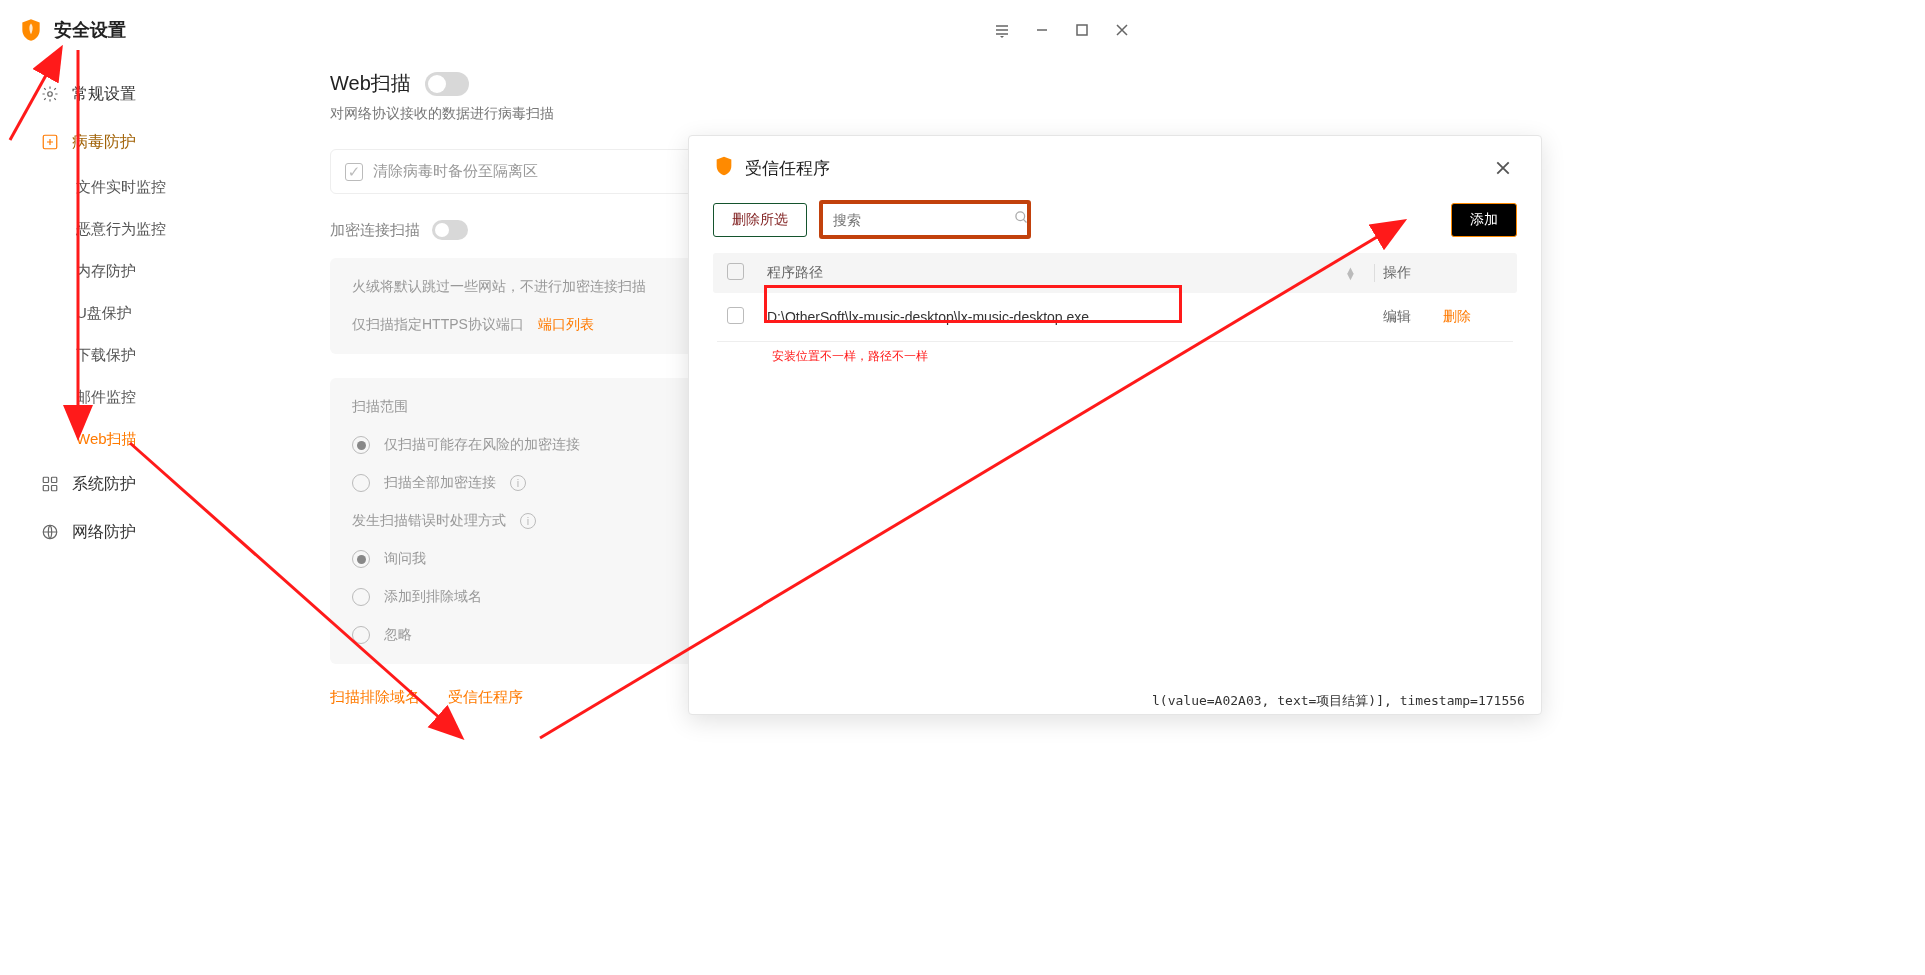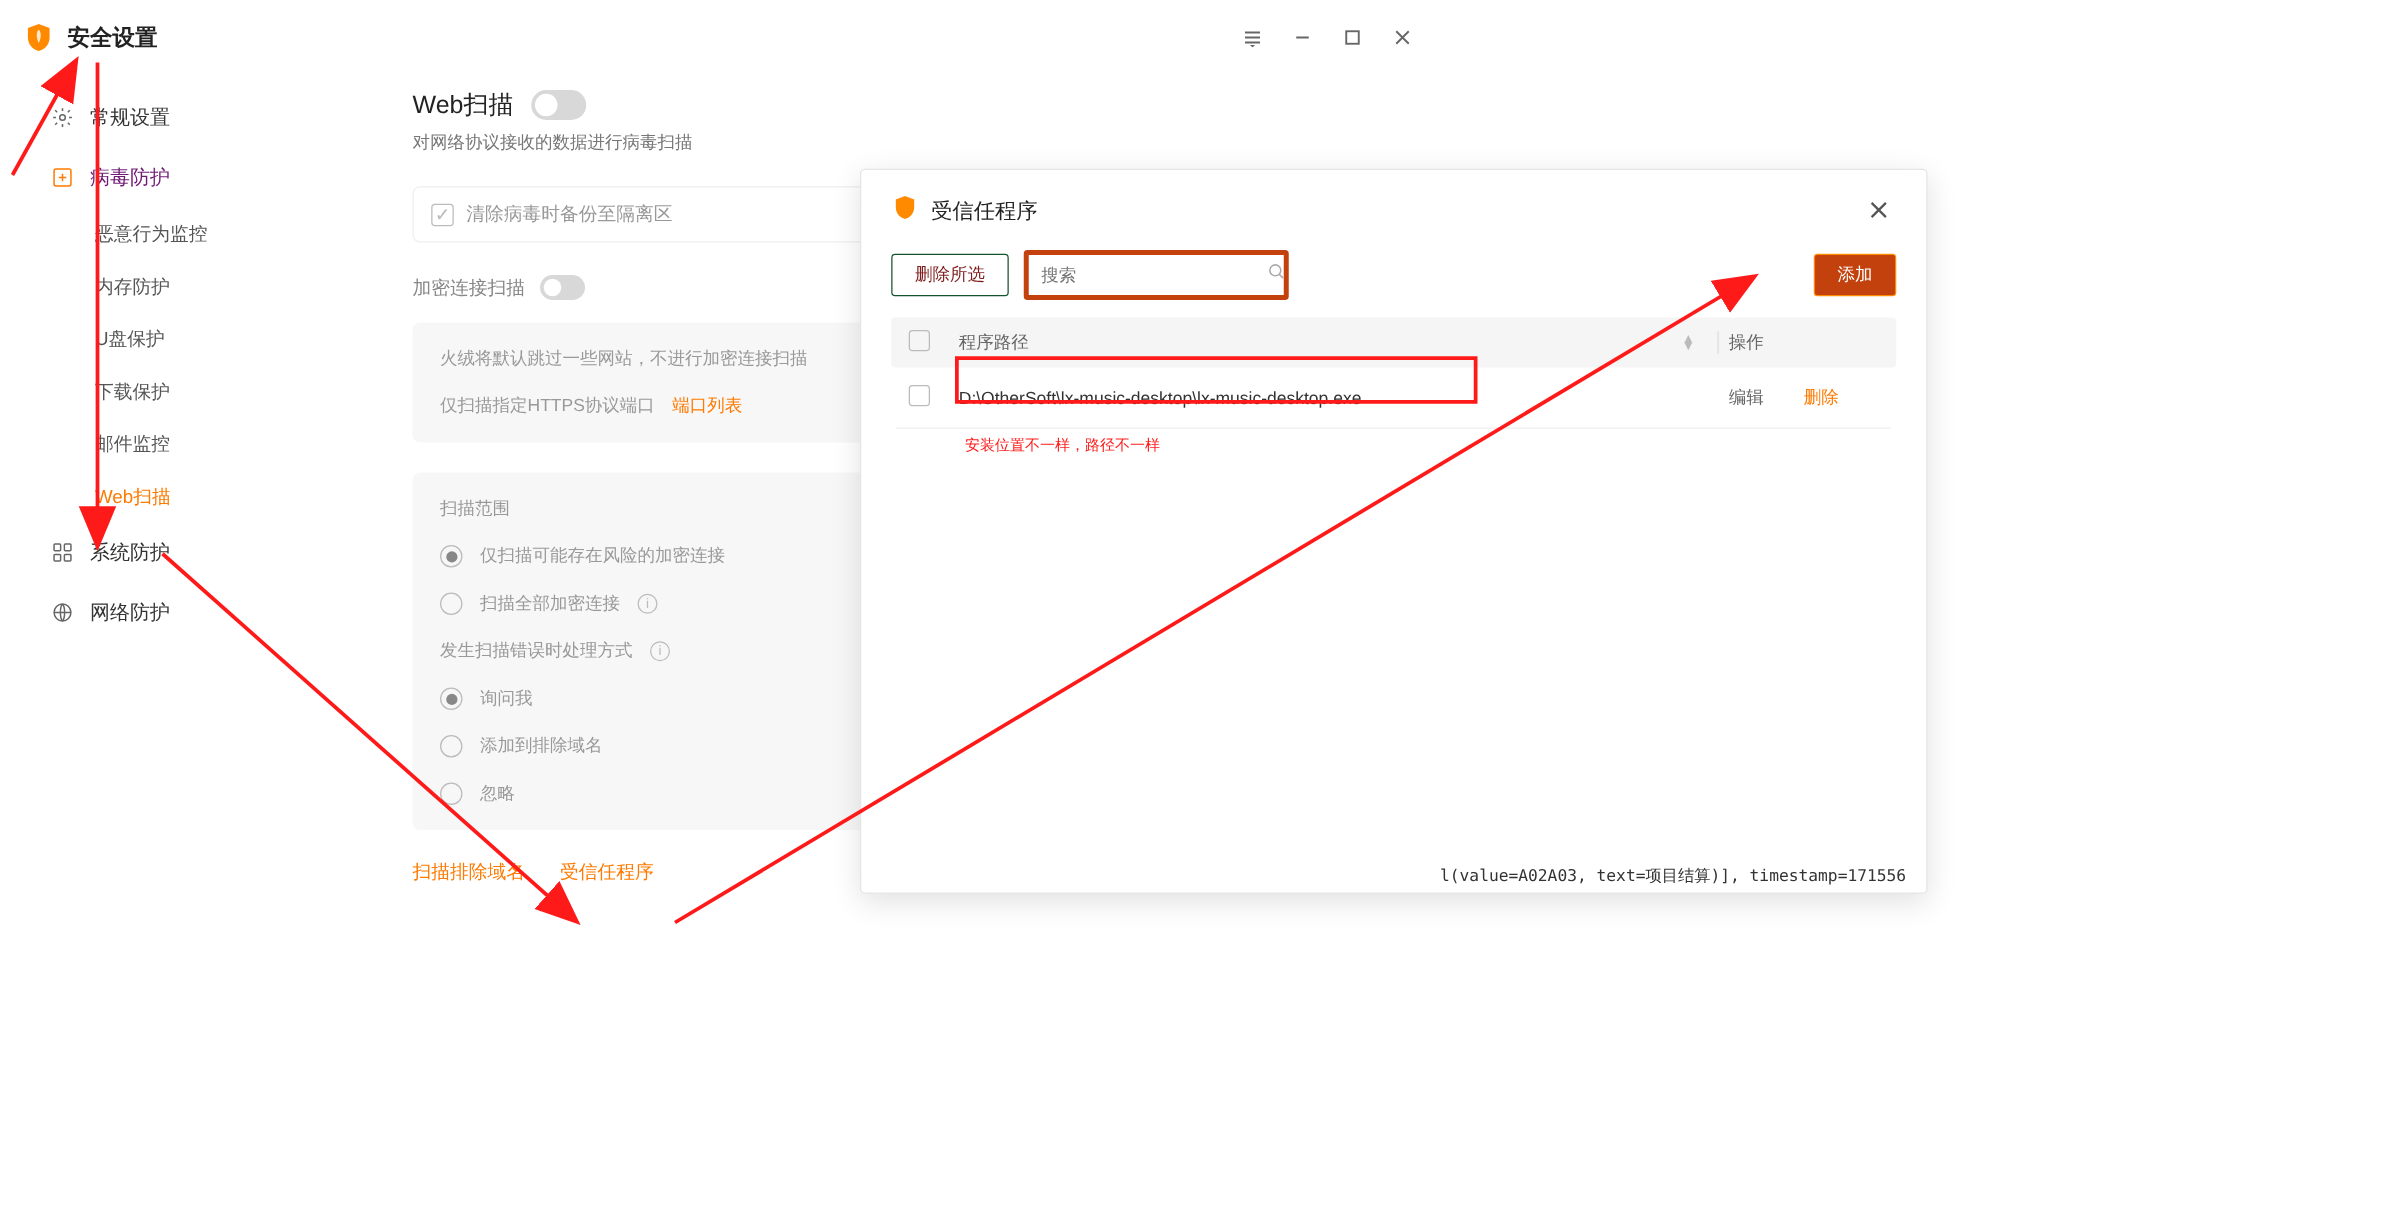--- a/index.html
+++ b/index.html
@@ -11,21 +11,21 @@
 .titlebar .app-icon { width: 26px; height: 26px; margin-right: 10px; }
 .titlebar .title { font-size: 18px; font-weight: 600; color: #222; }
 .titlebar .spacer { flex: 1; }
 .titlebar .win-btn { width: 40px; height: 40px; display: flex; align-items: center; justify-content: center; color: #555; cursor: pointer; }
 
 .main-body { display: flex; flex: 1; overflow: hidden; }
 
 
 .sidebar { width: 300px; padding: 10px 0; }
 .nav-item { display: flex; align-items: center; height: 48px; padding-left: 40px; font-size: 16px; color: #333; cursor: pointer; }
-.nav-item.active { color: #701a75; }
+.nav-item.active { color: #a16207; }
 .nav-item .nav-icon { width: 20px; height: 20px; margin-right: 12px; display: flex; align-items: center; justify-content: center; }
 .nav-sub { display: flex; align-items: center; height: 42px; padding-left: 76px; font-size: 15px; color: #555; cursor: pointer; }
 .nav-sub.active { color: #ff7a00; }
 
 
 .content { flex: 1; padding: 10px 30px 20px 30px; overflow: auto; }
 .section-head { display: flex; align-items: center; gap: 14px; margin-bottom: 8px; }
 .section-title { font-size: 20px; color: #222; font-weight: 500; }
 .section-desc { font-size: 14px; color: #777; margin-bottom: 26px; }
 .toggle { width: 44px; height: 24px; background: #d8d8d8; border-radius: 12px; position: relative; cursor: pointer; }
@@ -51,21 +51,21 @@
 
 
 .dialog { position: absolute; left: 688px; top: 135px; width: 854px; height: 580px; background: #fff; border: 1px solid #e5e5e5; border-radius: 4px; box-shadow: 0 6px 24px rgba(0,0,0,0.12); padding: 18px 24px; display: flex; flex-direction: column; }
 .dlg-titlebar { display: flex; align-items: center; gap: 10px; margin-bottom: 18px; }
 .dlg-titlebar .title { font-size: 17px; color: #222; font-weight: 500; }
 .dlg-titlebar .close { margin-left: auto; cursor: pointer; color: #555; width: 28px; height: 28px; display: flex; align-items: center; justify-content: center; }
 
 .dlg-toolbar { display: flex; align-items: center; gap: 12px; margin-bottom: 14px; }
 .btn { padding: 7px 18px; font-size: 14px; border-radius: 3px; cursor: pointer; }
 .btn.outline { border: 1px solid #14532d; color: #7f1d1d; background: #fff; }
-.btn.primary { background: #c2410c; color: #fff; border: 1px solid #ff8a00; }
+.btn.primary { background: #000000; color: #fff; border: 1px solid #ff8a00; }
 .search-box { display: flex; align-items: center; border: 4px solid #c2410c; border-radius: 3px; padding: 6px 10px; width: 212px; }
 .search-box input { border: none; outline: none; flex: 1; font-size: 14px; color: #555; background: transparent; }
 .search-box .si { color: #aaa; }
 .toolbar-spacer { flex: 1; }
 
 .dlg-table-head { display: flex; align-items: center; background: #f5f5f5; padding: 10px 14px; border-radius: 3px; font-size: 14px; color: #666; }
 .th-cb { width: 40px; }
 .th-path { flex: 1; display: flex; align-items: center; gap: 6px; }
 .th-ops { width: 120px; }
 .sort-icon { color: #bbb; font-size: 11px; display: flex; flex-direction: column; line-height: 6px; margin-left: auto; margin-right: 10px;}
@@ -136,20 +136,21 @@
       </div>
       <div class="nav-item active">
         <span class="nav-icon">
             <svg width="18" height="18" viewBox="0 0 24 24">
               <rect x="3" y="3" width="18" height="18" rx="2" fill="none" stroke="#ff7a00" stroke-width="1.6"></rect>
               <path stroke="#ff7a00" stroke-width="1.6" d="M12 8v8M8 12h8"></path>
             </svg>
           </span>
         <span>病毒防护</span>
       </div>
+      <div class="nav-sub">文件实时监控</div>
       <div class="nav-sub">恶意行为监控</div>
       <div class="nav-sub">内存防护</div>
       <div class="nav-sub">U盘保护</div>
       <div class="nav-sub">下载保护</div>
       <div class="nav-sub">邮件监控</div>
       <div class="nav-sub active">Web扫描</div>
       <div class="nav-item">
         <span class="nav-icon">
             <svg width="18" height="18" viewBox="0 0 24 24">
               <rect x="3" y="3" width="7" height="7" rx="1" fill="none" stroke="#666" stroke-width="1.6"></rect>

